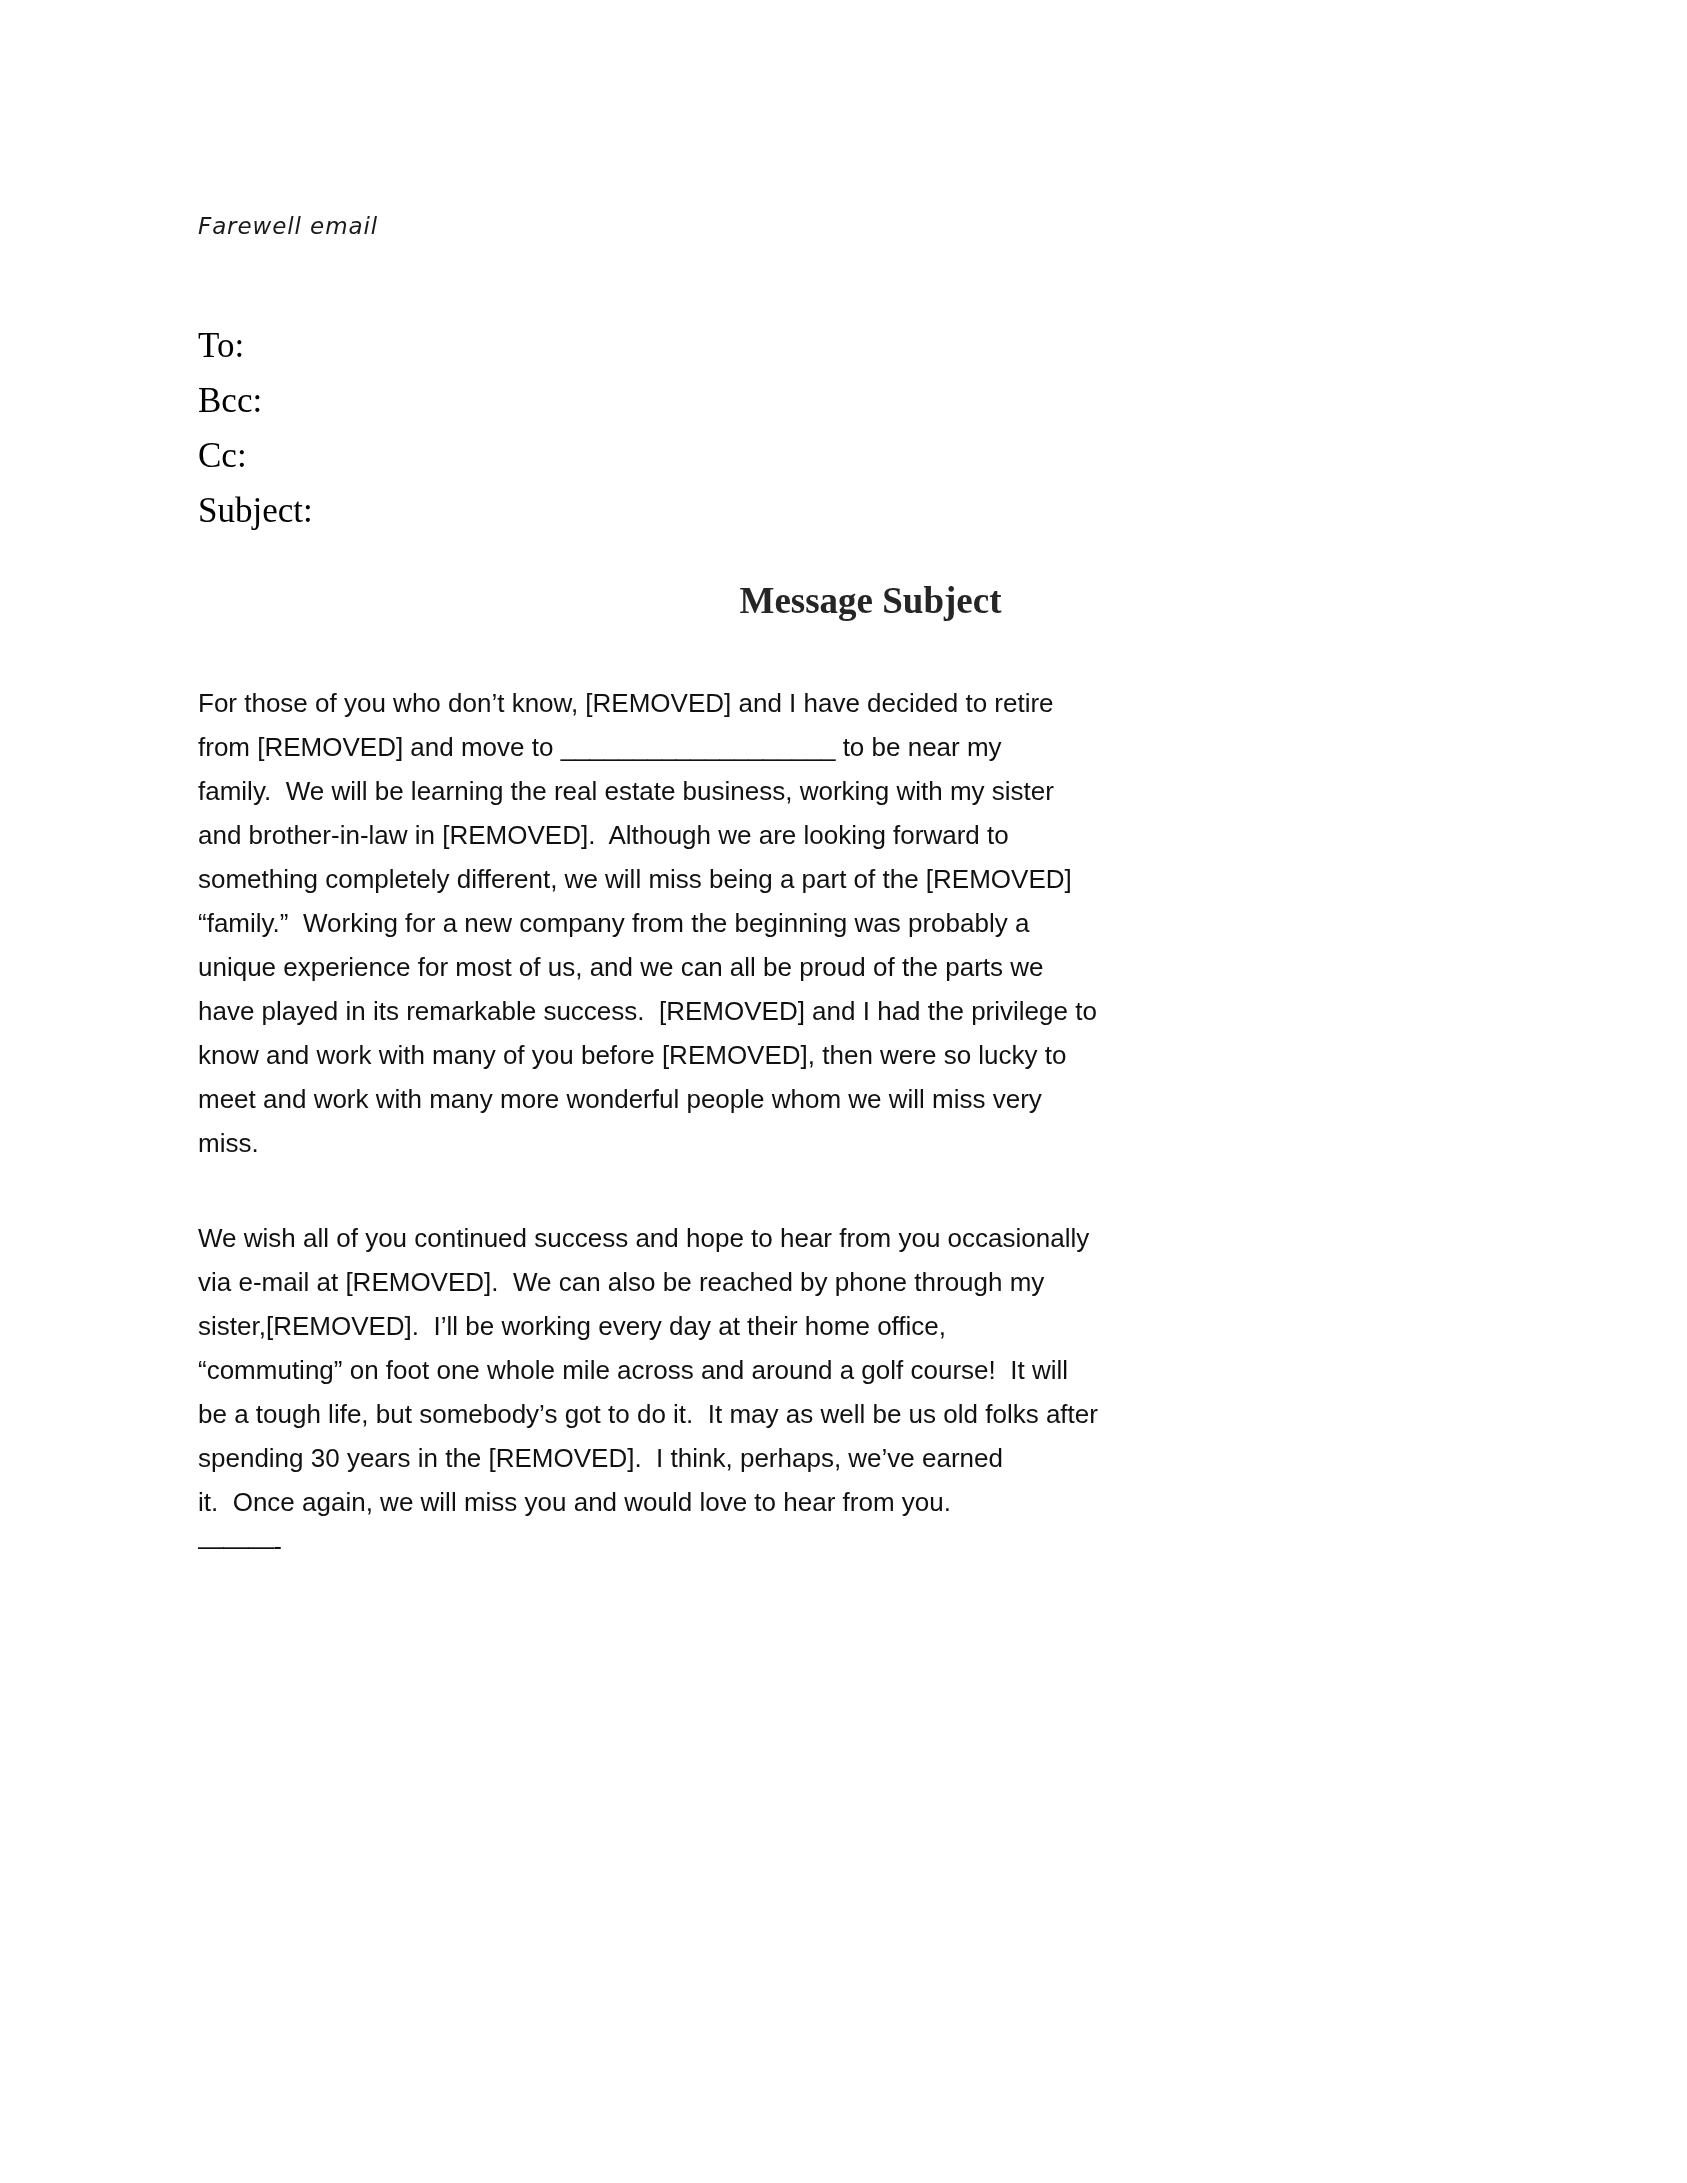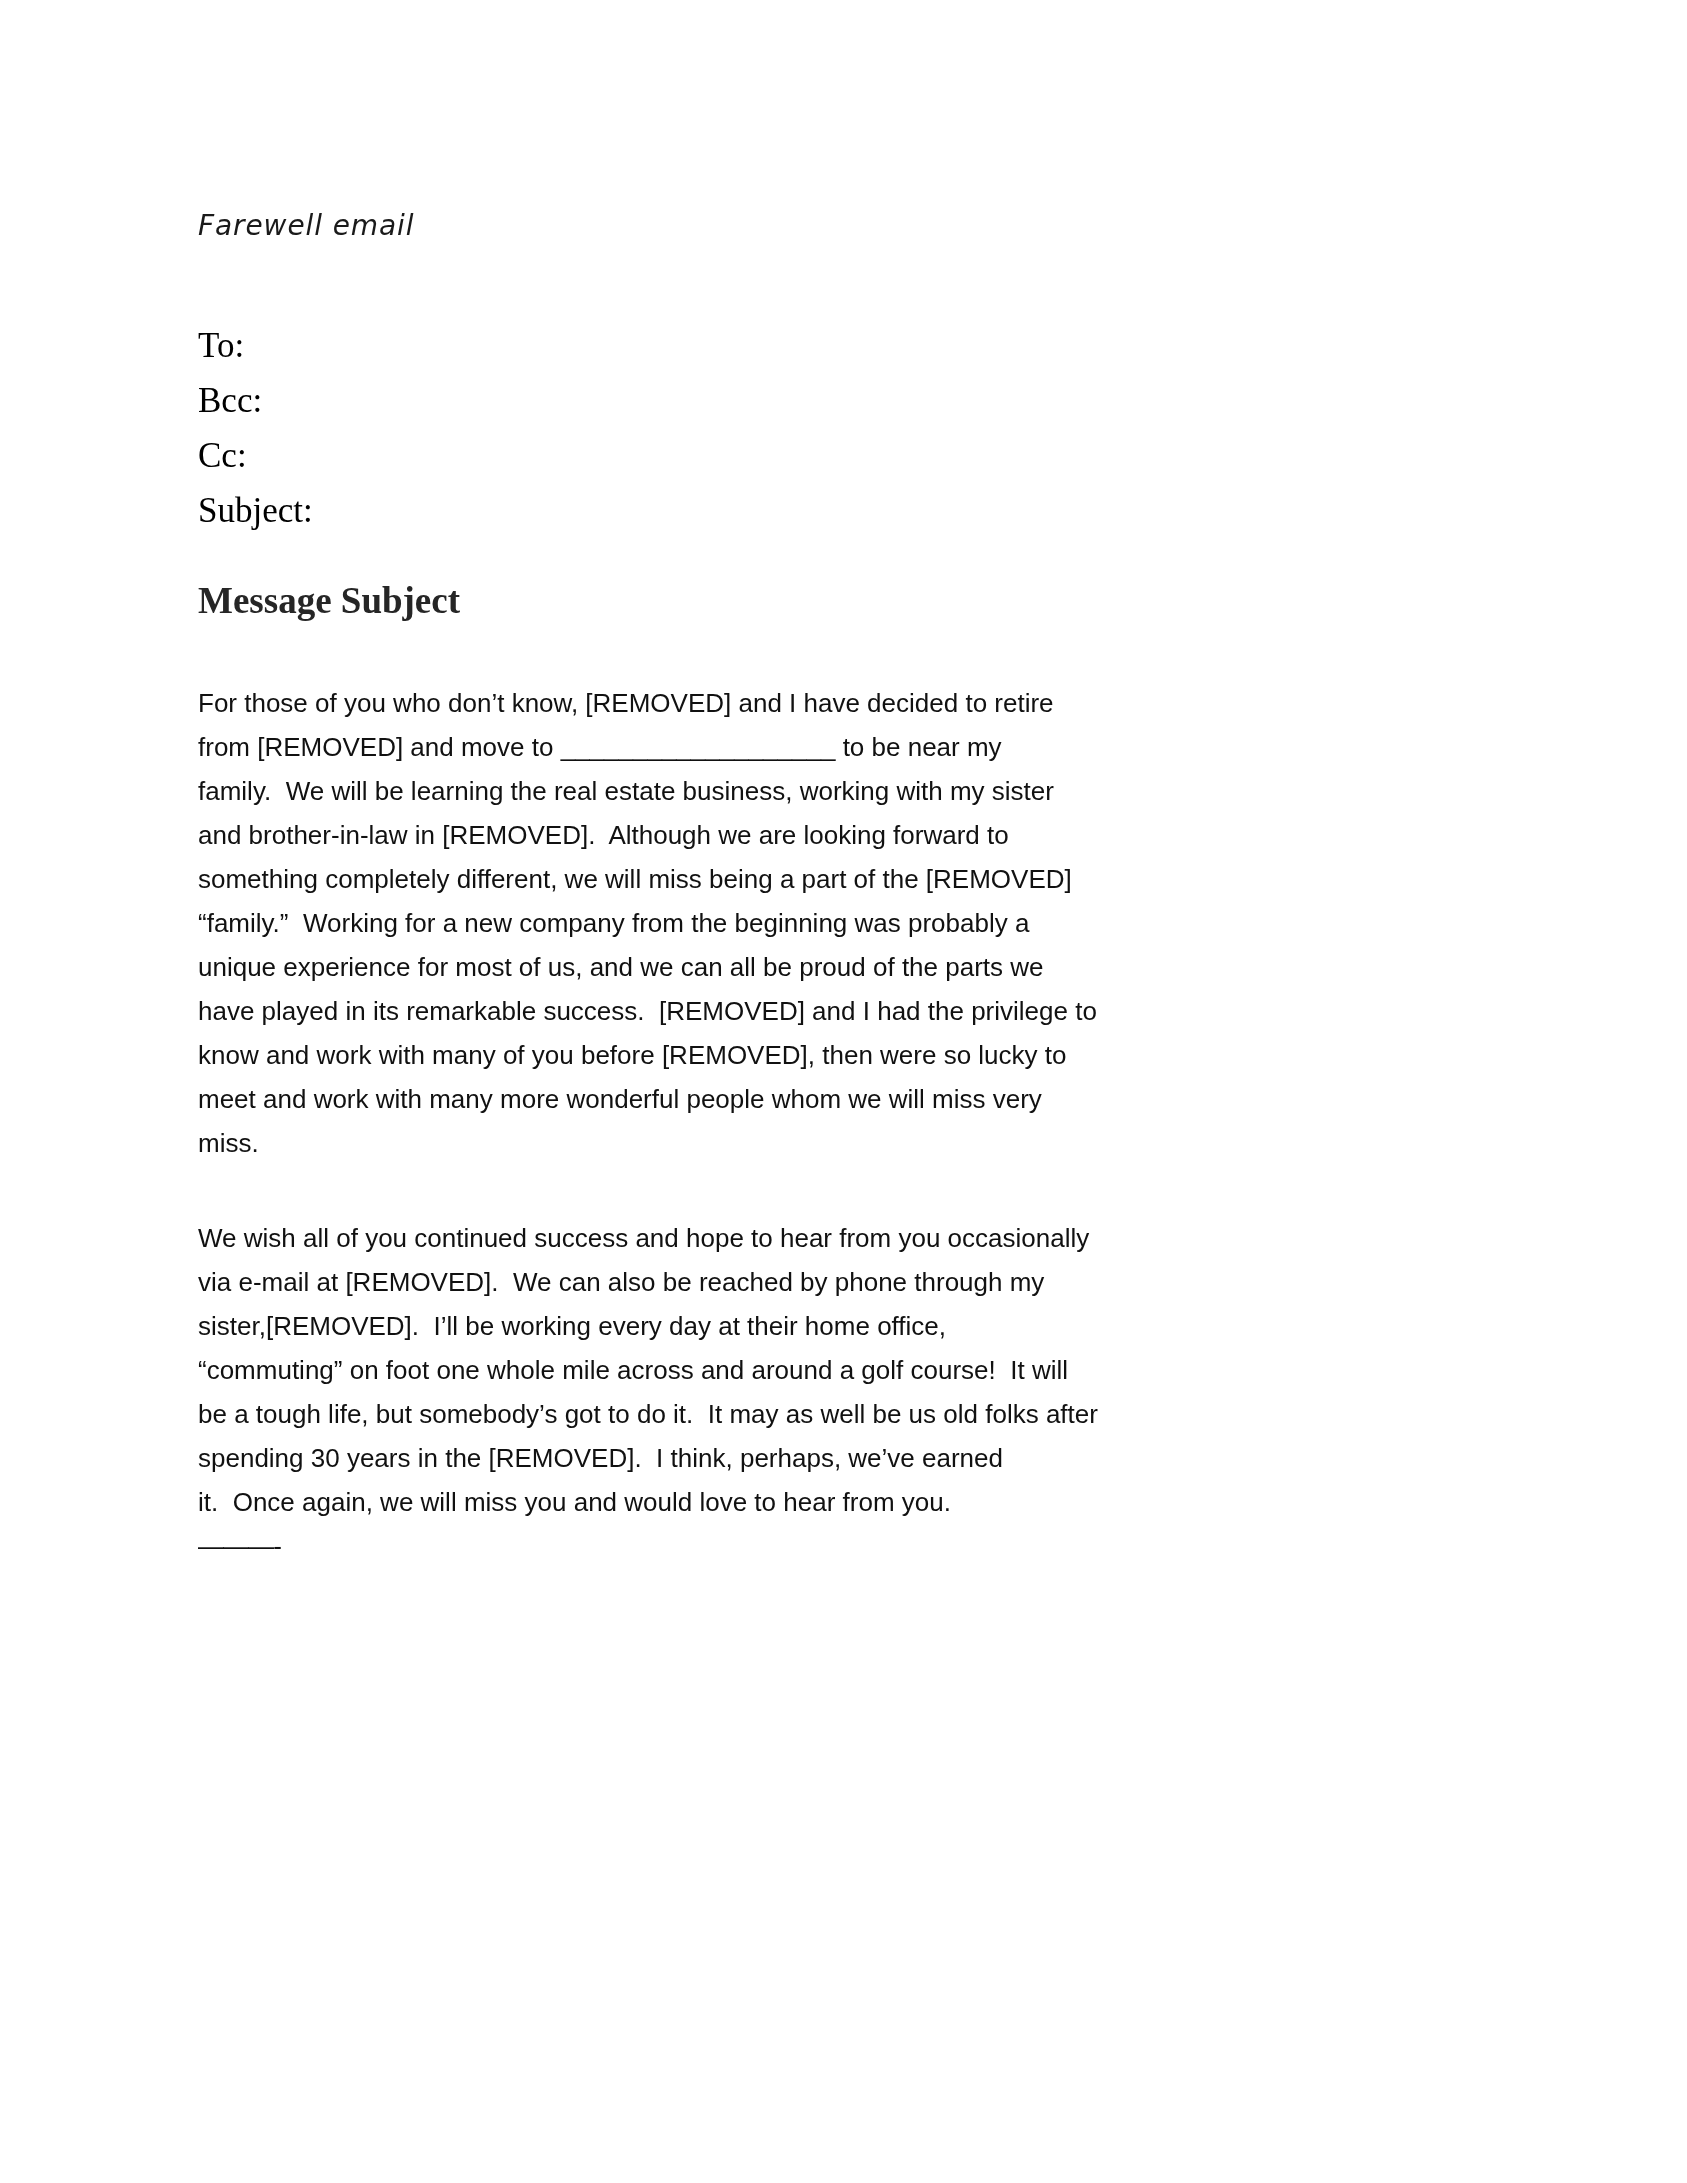--- a/index.html
+++ b/index.html
@@ -16,21 +16,21 @@
   }
   .content {
     position: absolute;
     left: 198px;
     top: 206px;
     width: 1345px;
   }
   .doc-title {
     font-family: cursive, "DejaVu Sans", sans-serif;
     font-style: italic;
-    font-size: 28px;
+    font-size: 23px;
     line-height: 40px;
     height: 40px;
     letter-spacing: 0.9px;
     color: #1a1a1a;
     white-space: pre;
   }
   .header-fields {
     margin-top: 80px;
   }
   .field-label {
@@ -43,20 +43,21 @@
     white-space: pre;
   }
   .subject-heading {
     margin-top: 49px;
     font-family: "Liberation Serif", serif;
     font-weight: bold;
     font-size: 37px;
     line-height: 42px;
     color: #262626;
     white-space: pre;
+    text-align: center;
   }
   .paragraph {
     font-family: Liberation Sans, sans-serif;
     font-size: 26px;
     color: #111111;
   }
   .para-1 { margin-top: 59px; }
   .para-2 { margin-top: 51px; }
   .line {
     line-height: 44px;

